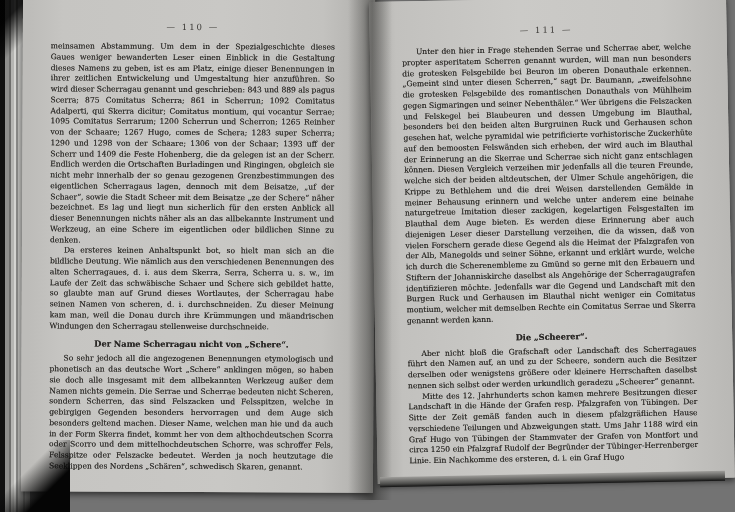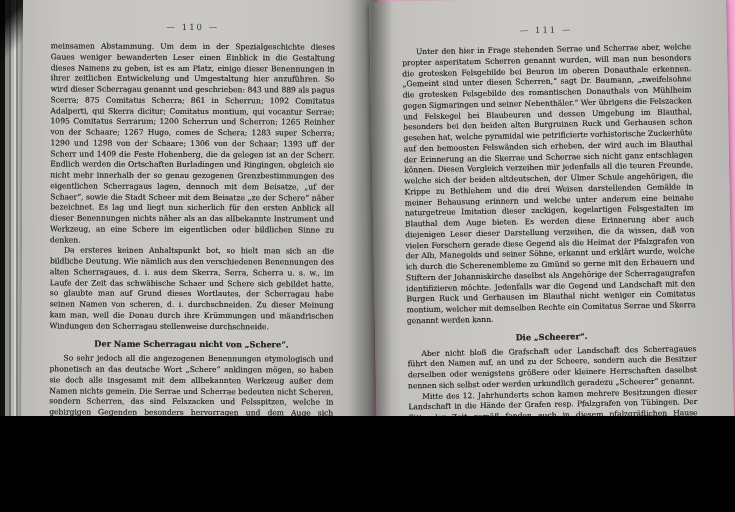--- a/index.html
+++ b/index.html
@@ -1,18 +1,18 @@
 <!DOCTYPE html>
 <html><head>
 <meta charset="utf-8">
 <style>
   html,body{margin:0;padding:0;background:#000;}
   #stage{
-    position:relative;width:735px;height:416px;overflow:hidden;
-    background:#f9a8d4;
+    position:relative;width:735px;height:512px;overflow:hidden;
+    background:#737373;
     font-family:"DejaVu Serif","Liberation Serif",serif;
   }
   
   #fore-edges{
     position:absolute;left:0;top:0;width:30px;height:512px;
     background:
       linear-gradient(90deg,
         #101010 0 5px,
         #8f8f8d 5px 9px,
         #6f6f6d 9px 11px,

